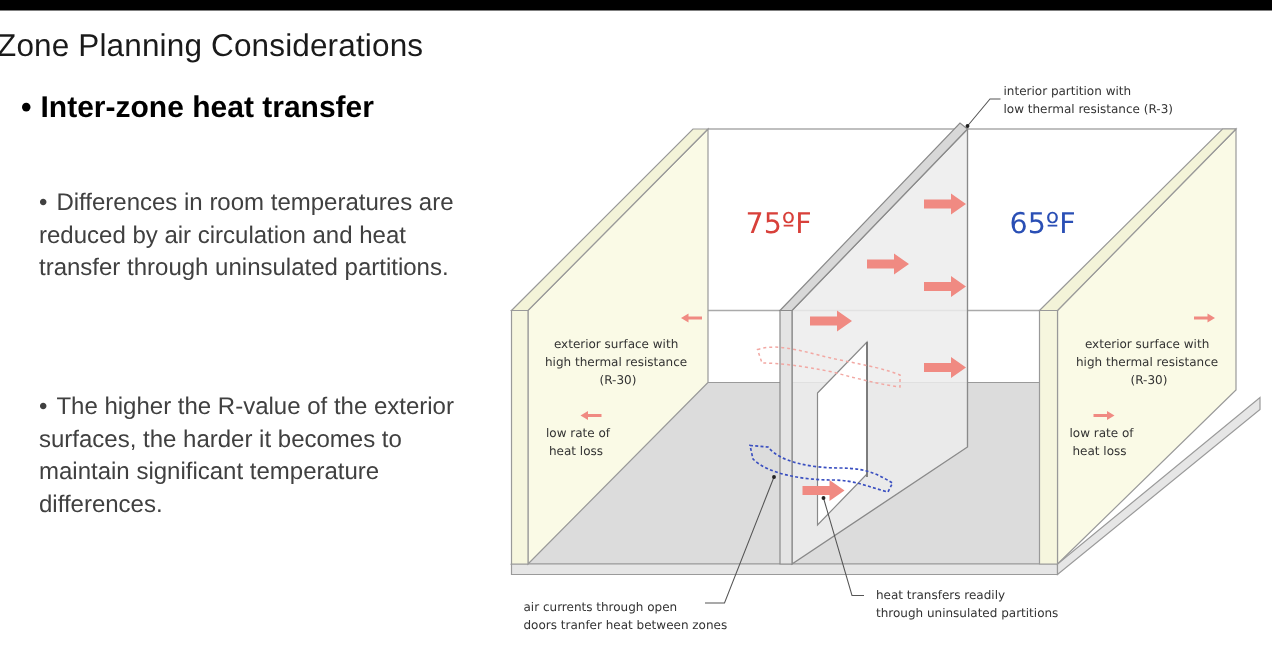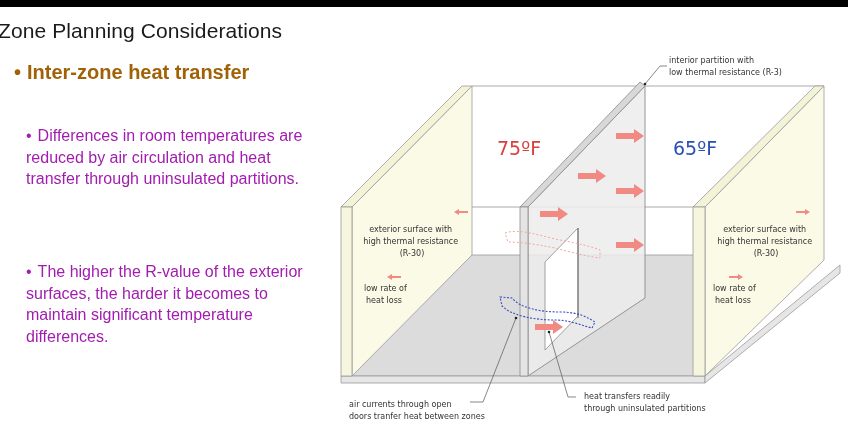--- a/index.html
+++ b/index.html
@@ -1,21 +1,21 @@
 <!DOCTYPE html>
 <html><head>
 <meta charset="utf-8">
 <style>
   html, body { margin: 0; padding: 0; }
   body { width: 848px; height: 431px; background: #ffffff; position: relative; overflow: hidden; font-family: "Liberation Sans", sans-serif; }
   .topbar { position: absolute; left: 0; top: 0; width: 848px; height: 7px; background: #000000; }
   .slide-title { position: absolute; left: -2px; top: 19px; font-size: 21px; color: #1a1a1a; white-space: nowrap; letter-spacing: 0.1px; }
-  .heading { position: absolute; left: 14px; top: 61px; font-size: 20px; font-weight: bold; color: #a16207; white-space: nowrap; }
+  .heading { position: absolute; left: 14px; top: 61px; font-size: 20px; font-weight: bold; color: #000000; white-space: nowrap; }
   .heading .dot, .para .dot { margin-right: 6px; }
-  .para { position: absolute; left: 26px; width: 290px; font-size: 16px; line-height: 21.5px; color: #a21caf; }
+  .para { position: absolute; left: 26px; width: 290px; font-size: 16px; line-height: 21.5px; color: #404040; }
   .p1 { top: 125px; }
   .p2 { top: 261px; }
   .diagram { position: absolute; left: 320px; top: 48px; width: 528px; height: 383px; }
   .lbl { font-family: "DejaVu Sans", sans-serif; fill: #333333; }
 </style>
 </head>
 <body>
 
 <div class="topbar"></div>
 

